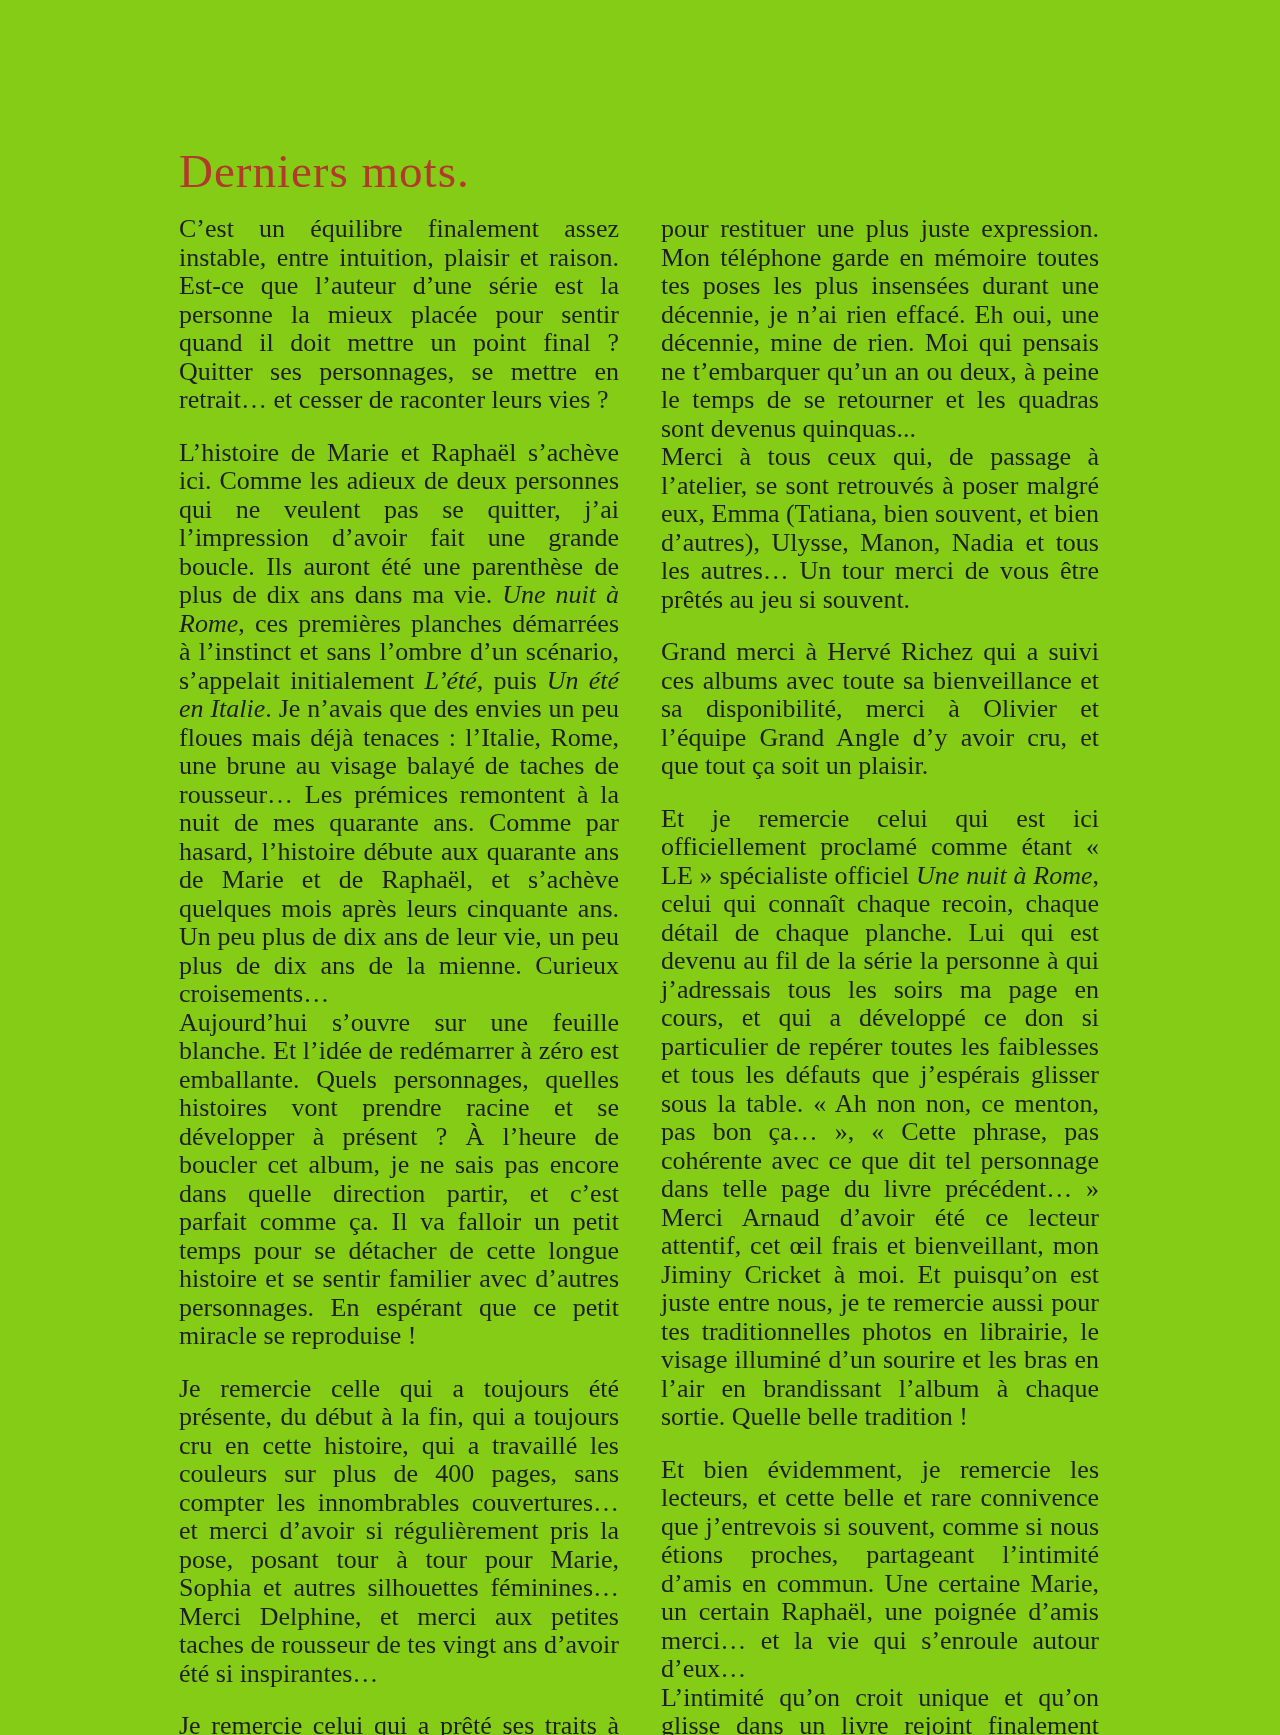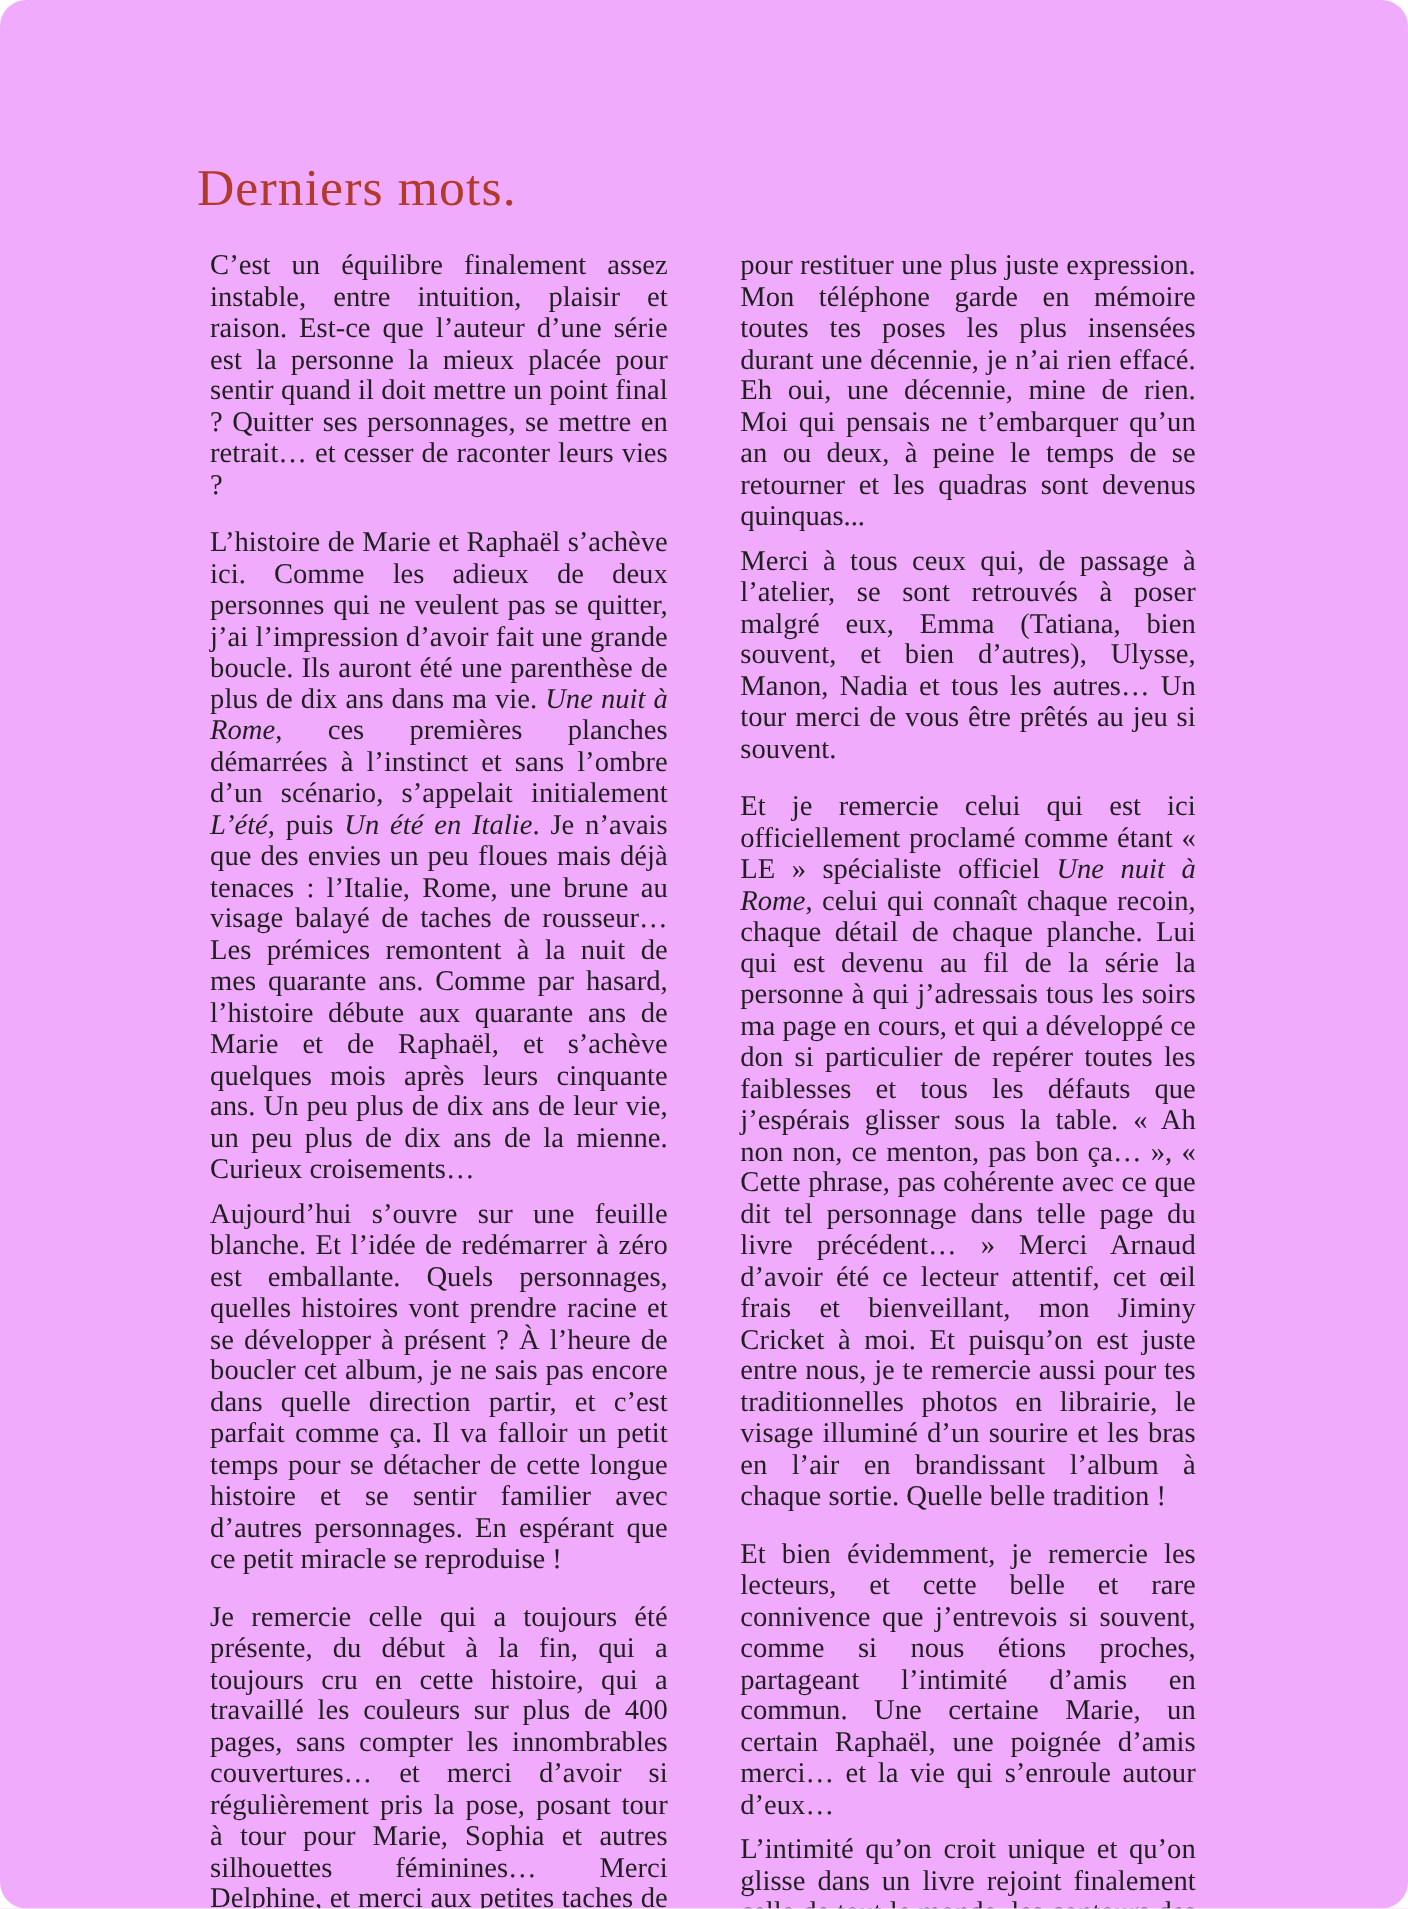--- a/index.html
+++ b/index.html
@@ -22,37 +22,38 @@
   .col {
     position:absolute;
     top:215px;
     font-size:26px;
     line-height:28.5px;
     text-align:justify;
     text-justify:inter-word;
   }
   .col-left  { left:179px; width:440px; }
   .col-right { left:661px; width:438px; }
-  .para { margin:12px; }
+  .para { margin:0; }
   .para.gap { margin-top:24px; }
 </style>
 </head>
 <body>
 
-<div class="page" style="background: #f0abfc; color: rgb(31, 31, 31); border-radius: 24px;">
+<div class="page" style="background: #84cc16; color: rgb(31, 31, 31);">
   <h1 class="title" style="color: rgb(177, 58, 43);">Derniers mots.</h1>
 
   <div class="col col-left" id="col-left">
       <p class="para"><span>C’est un équilibre finalement assez instable, entre intuition, plaisir et raison. Est-ce que l’auteur d’une série est la personne la mieux placée pour sentir quand il doit mettre un point final ? Quitter ses personnages, se mettre en retrait… et cesser de raconter leurs vies ?</span></p>
       <p class="para gap"><span>L’histoire de Marie et Raphaël s’achève ici. Comme les adieux de deux personnes qui ne veulent pas se quitter, j’ai l’impression d’avoir fait une grande boucle. Ils auront été une parenthèse de plus de dix ans dans ma vie. </span><i>Une nuit à Rome</i><span>, ces premières planches démarrées à l’instinct et sans l’ombre d’un scénario, s’appelait initialement </span><i>L’été</i><span>, puis </span><i>Un été en Italie</i><span>. Je n’avais que des envies un peu floues mais déjà tenaces : l’Italie, Rome, une brune au visage balayé de taches de rousseur… Les prémices remontent à la nuit de mes quarante ans. Comme par hasard, l’histoire débute aux quarante ans de Marie et de Raphaël, et s’achève quelques mois après leurs cinquante ans. Un peu plus de dix ans de leur vie, un peu plus de dix ans de la mienne. Curieux croisements…</span></p>
       <p class="para"><span>Aujourd’hui s’ouvre sur une feuille blanche. Et l’idée de redémarrer à zéro est emballante. Quels personnages, quelles histoires vont prendre racine et se développer à présent ? À l’heure de boucler cet album, je ne sais pas encore dans quelle direction partir, et c’est parfait comme ça. Il va falloir un petit temps pour se détacher de cette longue histoire et se sentir familier avec d’autres personnages. En espérant que ce petit miracle se reproduise !</span></p>
       <p class="para gap"><span>Je remercie celle qui a toujours été présente, du début à la fin, qui a toujours cru en cette histoire, qui a travaillé les couleurs sur plus de 400 pages, sans compter les innombrables couvertures… et merci d’avoir si régulièrement pris la pose, posant tour à tour pour Marie, Sophia et autres silhouettes féminines… Merci Delphine, et merci aux petites taches de rousseur de tes vingt ans d’avoir été si inspirantes…</span></p>
       <p class="para gap"><span>Je remercie celui qui a prêté ses traits à Raphaël pendant ces dix ans, et qui a poussé l’abnégation jusqu’à avoir l’extrême amabilité d’accepter de vieillir dans la vraie vie, simplifiant l’évolution graphique de Raphaël au fil des ans… puisqu’il était là, sous mes yeux… Rémi, grand merci d’avoir été si disponible durant toutes ces séances photo, et d’avoir su décrypter mes mimiques. Tu sais, ma fameuse mimique unique, condensant tous les sentiments à la fois, et que tu tentais d’analyser</span></p>
     </div>
 
   <div class="col col-right" id="col-right">
       <p class="para"><span>pour restituer une plus juste expression. Mon téléphone garde en mémoire toutes tes poses les plus insensées durant une décennie, je n’ai rien effacé. Eh oui, une décennie, mine de rien. Moi qui pensais ne t’embarquer qu’un an ou deux, à peine le temps de se retourner et les quadras sont devenus quinquas...</span></p>
       <p class="para"><span>Merci à tous ceux qui, de passage à l’atelier, se sont retrouvés à poser malgré eux, Emma (Tatiana, bien souvent, et bien d’autres), Ulysse, Manon, Nadia et tous les autres… Un tour merci de vous être prêtés au jeu si souvent.</span></p>
+      <p class="para gap"><span>Grand merci à Hervé Richez qui a suivi ces albums avec toute sa bienveillance et sa disponibilité, merci à Olivier et l’équipe Grand Angle d’y avoir cru, et que tout ça soit un plaisir.</span></p>
       <p class="para gap"><span>Et je remercie celui qui est ici officiellement proclamé comme étant « LE » spécialiste officiel </span><i>Une nuit à Rome</i><span>, celui qui connaît chaque recoin, chaque détail de chaque planche. Lui qui est devenu au fil de la série la personne à qui j’adressais tous les soirs ma page en cours, et qui a développé ce don si particulier de repérer toutes les faiblesses et tous les défauts que j’espérais glisser sous la table. « Ah non non, ce menton, pas bon ça… », « Cette phrase, pas cohérente avec ce que dit tel personnage dans telle page du livre précédent… » Merci Arnaud d’avoir été ce lecteur attentif, cet œil frais et bienveillant, mon Jiminy Cricket à moi. Et puisqu’on est juste entre nous, je te remercie aussi pour tes traditionnelles photos en librairie, le visage illuminé d’un sourire et les bras en l’air en brandissant l’album à chaque sortie. Quelle belle tradition !</span></p>
       <p class="para gap"><span>Et bien évidemment, je remercie les lecteurs, et cette belle et rare connivence que j’entrevois si souvent, comme si nous étions proches, partageant l’intimité d’amis en commun. Une certaine Marie, un certain Raphaël, une poignée d’amis merci… et la vie qui s’enroule autour d’eux…</span></p>
       <p class="para"><span>L’intimité qu’on croit unique et qu’on glisse dans un livre rejoint finalement celle de tout le monde, les contours des histoires inventées empruntent à celles qu’on vit tous… Ce lien a inspiré de belles rencontres et m’a porté pendant ces dix ans. Ce lien est précieux. Puisse-t-il ne pas s’arrêter là.</span></p>
     </div>
 </div>
 
 </body></html>

